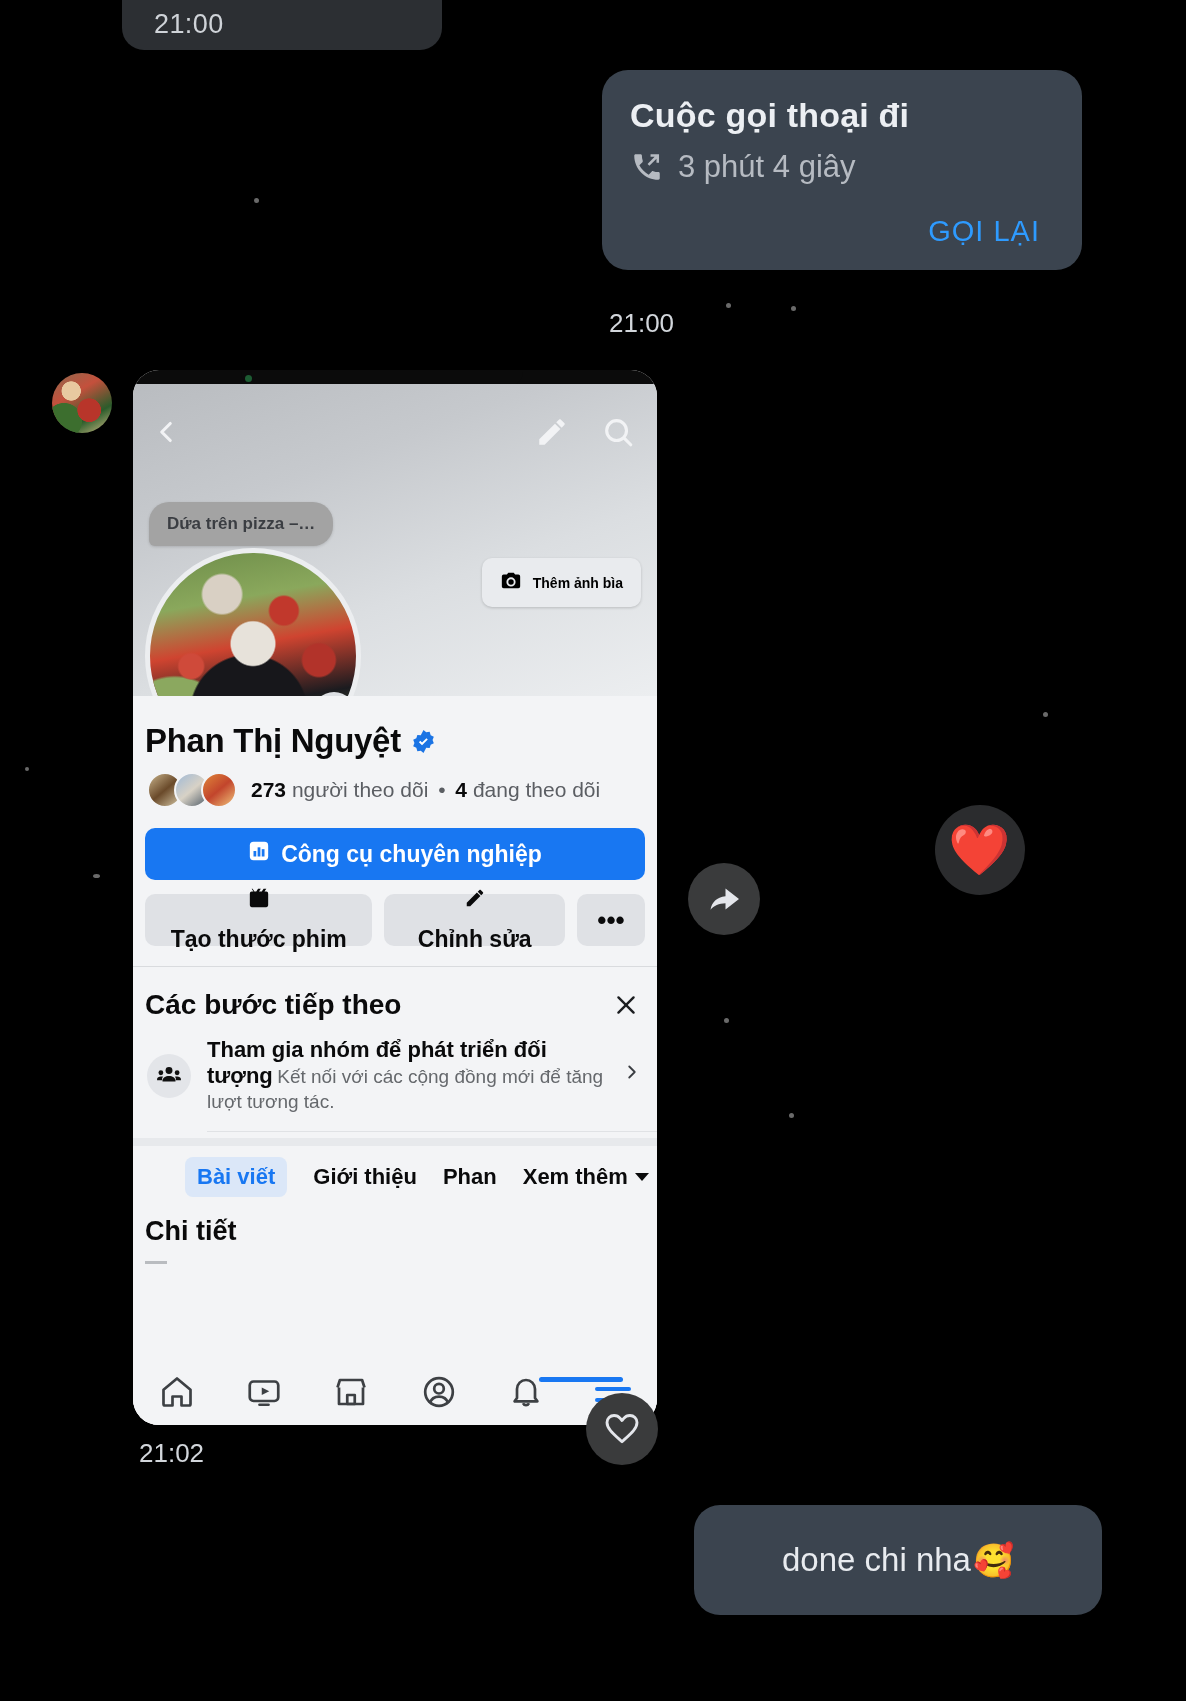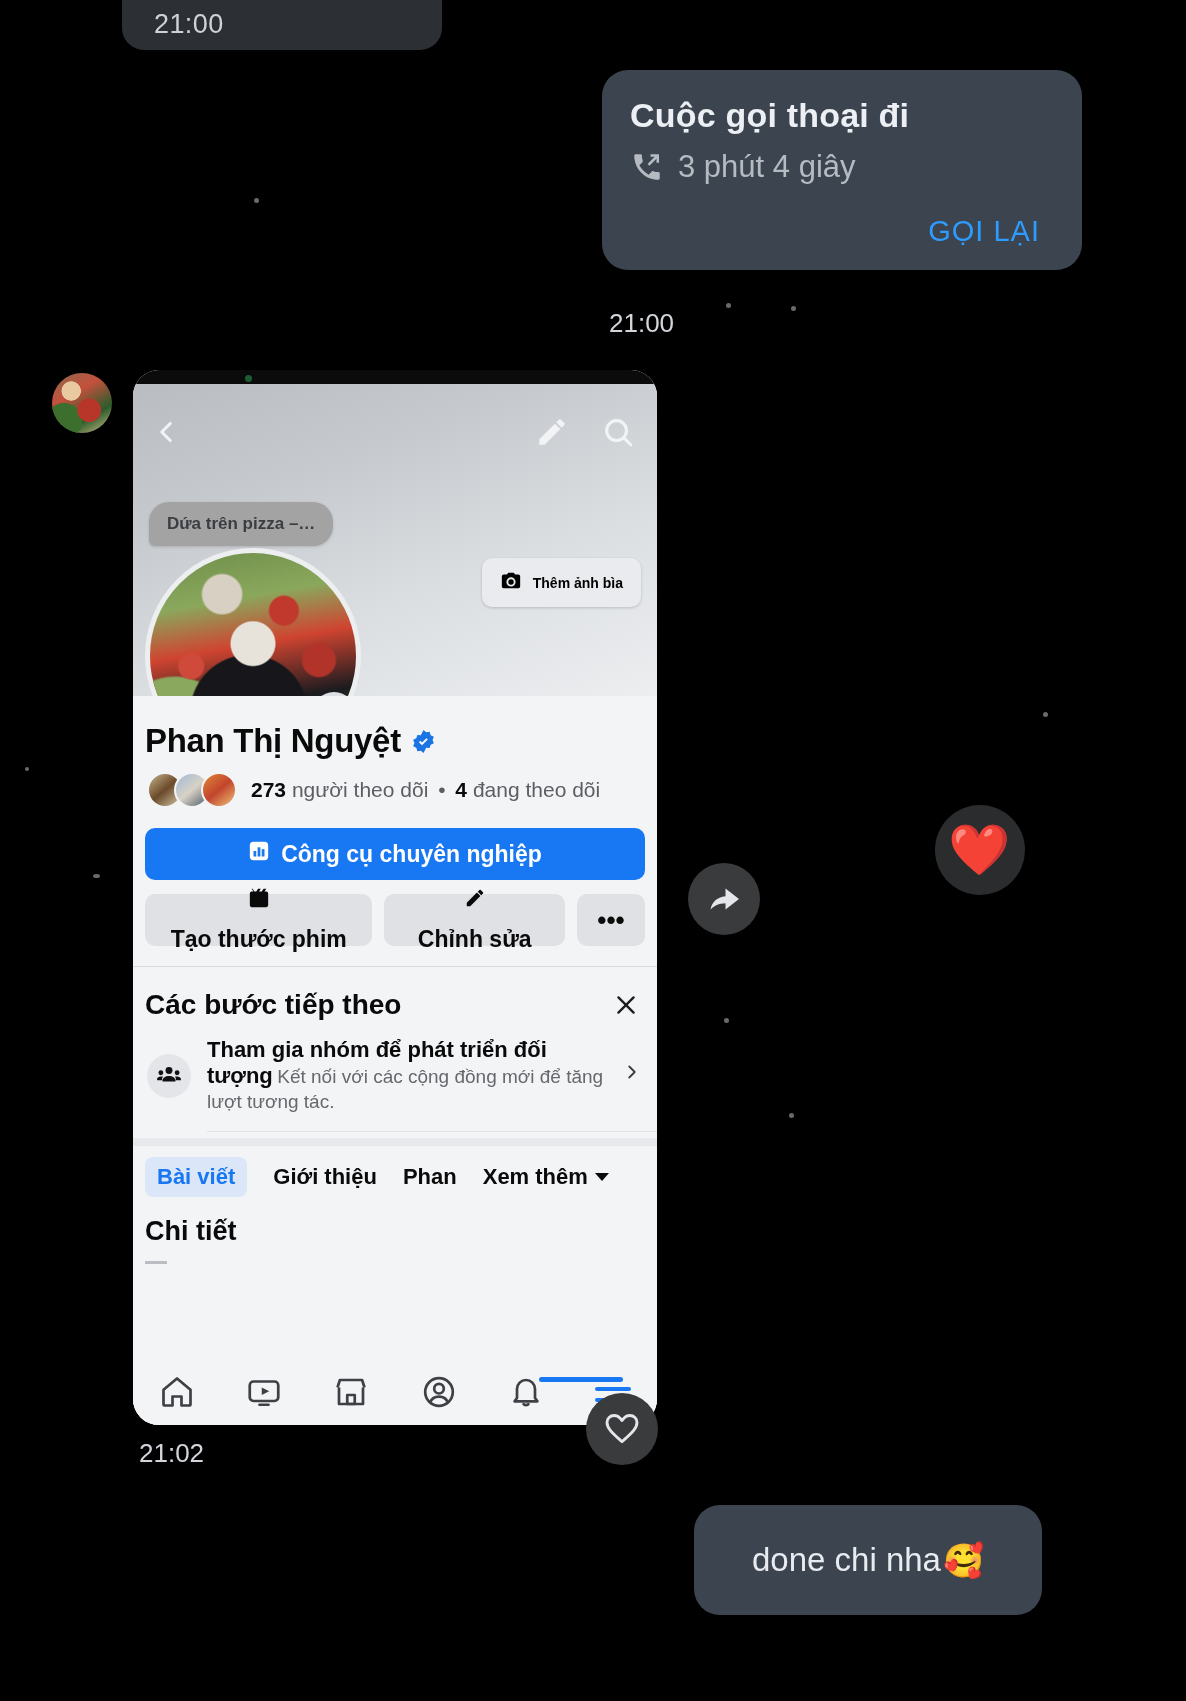--- a/index.html
+++ b/index.html
@@ -215,20 +215,21 @@
   .step-txt { flex: 1; min-width: 0; }
   .step-t { font-size: 22px; font-weight: 700; color: #0a0a0b; line-height: 1.2; }
   .step-d { font-size: 19px; color: #65686c; line-height: 1.3; margin-top: 3px; }
   .chev { flex: 0 0 22px; width: 22px; height: 30px; color: #3a3d42; }
   .step-sep { height: 1px; background: #e0e2e5; margin-left: 74px; }
 
   .tabs-sep { height: 8px; background: #e7e9ec; margin-top: 6px; }
   .tabs {
     display: flex; align-items: center; gap: 26px;
     padding: 18px 0 0 12px;
+    margin-left: 40px;
   }
   .tab { font-size: 22px; font-weight: 700; color: #0a0a0b; }
   .tab.active {
     color: #1877f2; background: #dbe7f8;
     border-radius: 8px; padding: 7px 12px; margin: -7px 0;
   }
   .tab.more { display: flex; align-items: center; gap: 7px; }
   .caret { width: 0; height: 0; border-left: 7px solid transparent;
            border-right: 7px solid transparent; border-top: 8px solid #0a0a0b; }
 
@@ -272,21 +273,21 @@
   .heart-react svg { width: 36px; height: 36px; color: #e4e6eb; }
 
   .ts-bottom {
     position: absolute; left: 139px; top: 1438px;
     color: #d2d6db; font-size: 26px;
   }
 
   
   .last-bubble {
     position: absolute; left: 694px; top: 1505px;
-    width: 348px; height: 110px;
+    width: 408px; height: 110px;
     background: #3b444f; border-radius: 26px;
     display: flex; align-items: center; justify-content: center;
     padding: 0 18px;
   }
   .last-bubble .txt { color: #e8ebef; font-size: 33px; white-space: nowrap; }
   .last-bubble .emo { font-size: 33px; margin-left: 2px; }
 </style>
 </head>
 <body>
 

